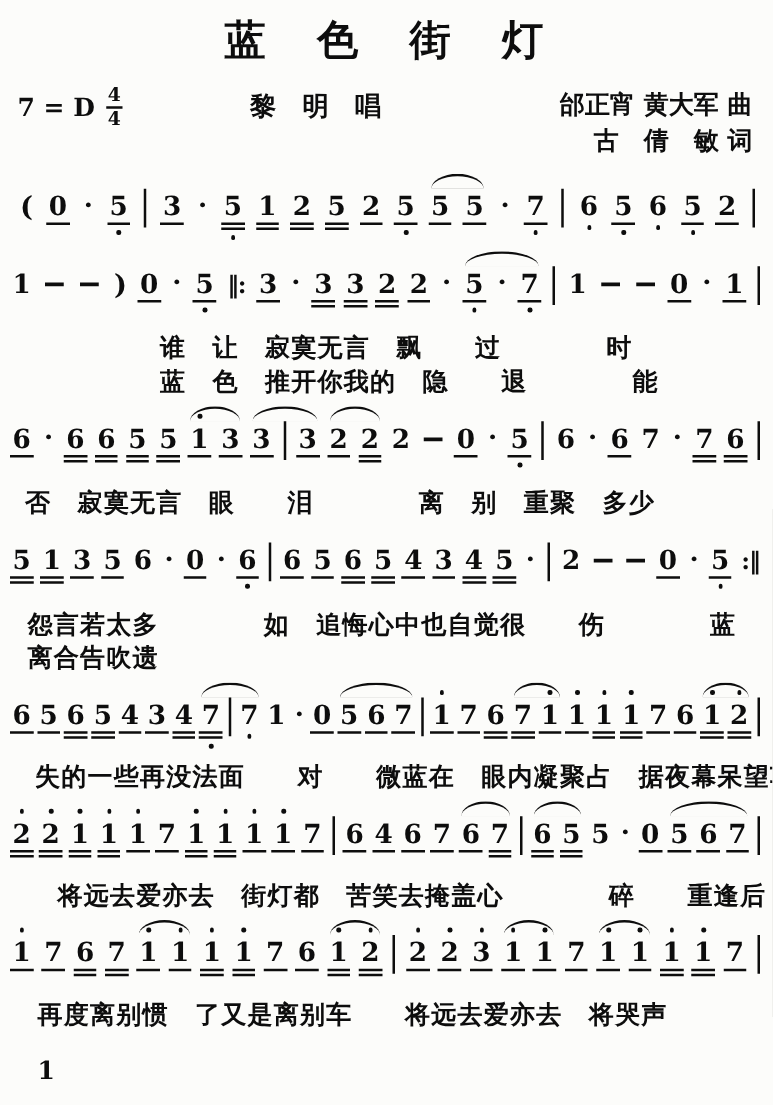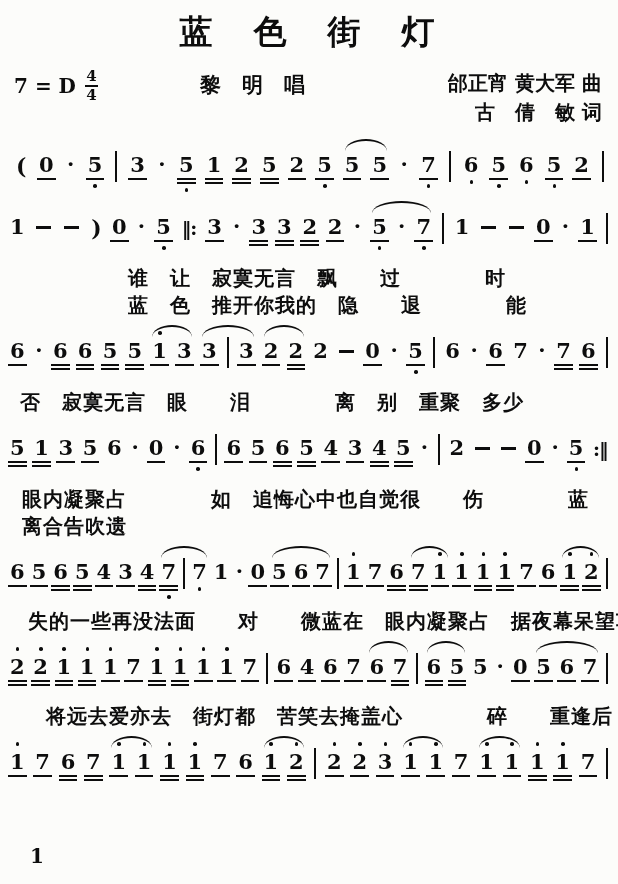--- a/index.html
+++ b/index.html
@@ -209,21 +209,21 @@
             </span>
             <span class="tok dash">
               <i class="dashbar"></i>
             </span>
             <span class="tok note">0<i class="ln" style="top: 25px;"></i></span>
             <span class="tok ddot">·</span>
             <span class="tok note">5<i class="ln" style="top: 25px;"></i><i class="dt" style="top: 31px;"></i></span>
             <span class="tok rep">:‖</span>
           </div>
         </div>
-        <div class="lyric">眼内凝聚占　　　　如　追悔心中也自觉很　　伤　　　　蓝</div>
+        <div class="lyric">怨言若太多　　　　如　追悔心中也自觉很　　伤　　　　蓝</div>
         <div class="lyric">离合告吹遗</div>
       </div>
       <div class="line-block">
         <div class="score-line">
           <div class="toks">
             <span class="tok note">6<i class="ln" style="top: 25px;"></i></span>
             <span class="tok note">5<i class="ln" style="top: 25px;"></i></span>
             <span class="tok note">6<i class="ln" style="top: 25px;"></i><i class="ln" style="top: 29px;"></i></span>
             <span class="tok note">5<i class="ln" style="top: 25px;"></i><i class="ln" style="top: 29px;"></i></span>
             <span class="tok note">4<i class="ln" style="top: 25px;"></i></span>
@@ -325,17 +325,18 @@
             <span class="tok note">1<i class="ln" style="top: 25px;"></i><i class="ln" style="top: 29px;"></i><i class="dt" style="top: -8px;"></i></span>
             <span class="tok note">1<i class="ln" style="top: 25px;"></i><i class="ln" style="top: 29px;"></i><i class="dt" style="top: -8px;"></i></span>
             <span class="tok note">7<i class="ln" style="top: 25px;"></i></span>
             <span class="tok bar"></span>
           </div>
           <div class="slur" style="left: 111px; width: 41px; top: -14px;"></div>
           <div class="slur" style="left: 264px; width: 40px; top: -14px;"></div>
           <div class="slur" style="left: 403px; width: 40px; top: -14px;"></div>
           <div class="slur" style="left: 479px; width: 41px; top: -14px;"></div>
         </div>
+        <div class="lyric">再度离别惯　了又是离别车　　将远去爱亦去　将哭声</div>
       </div>
     </div>
 
   <div class="pageno">1</div>
 </div>
 
 </body></html>

